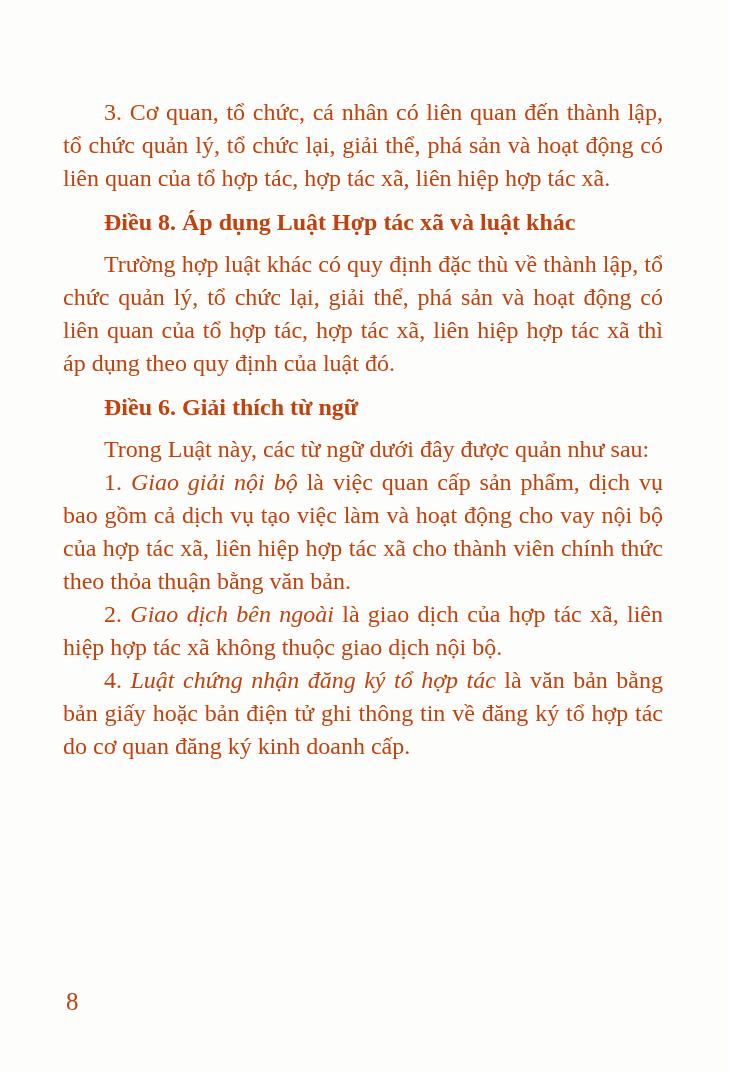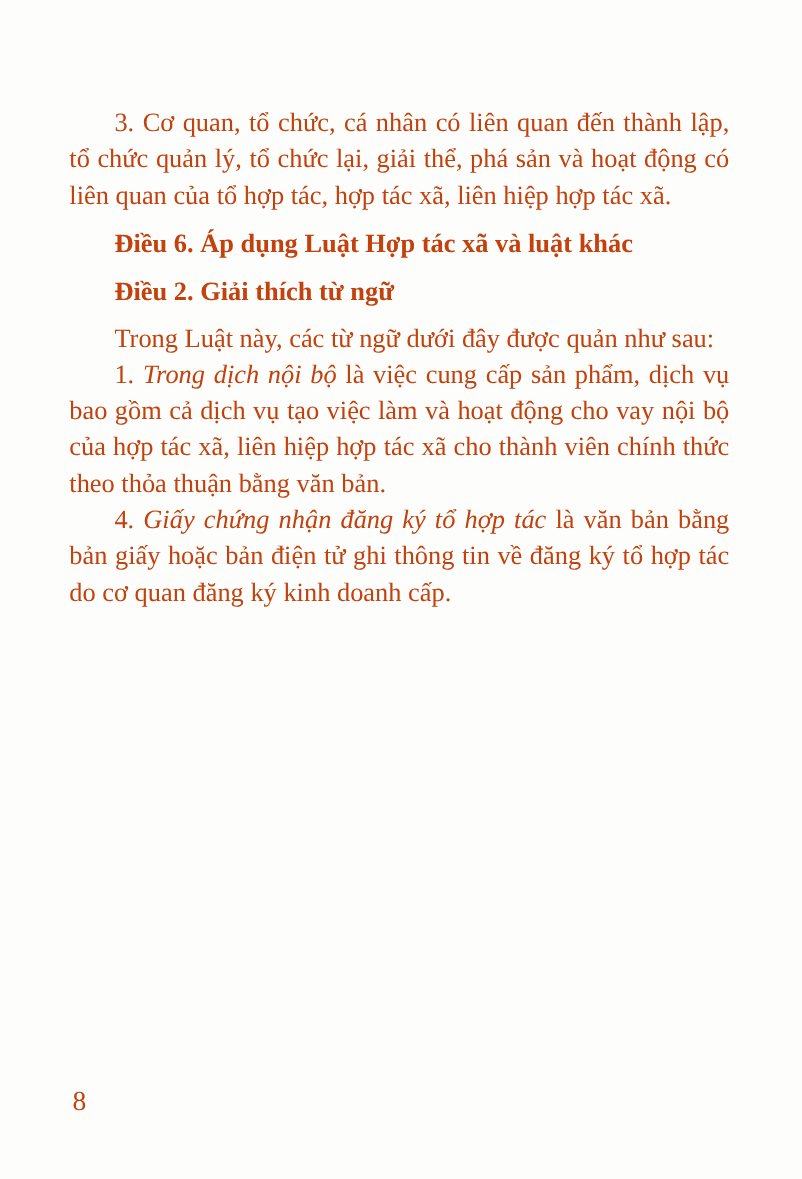--- a/index.html
+++ b/index.html
@@ -45,28 +45,30 @@
     text-align: left;
   }
 </style>
 </head>
 <body>
 
 <div class="page">
 
   <p class="para">3. Cơ quan, tổ chức, cá nhân có liên quan đến thành lập, tổ chức quản lý, tổ chức lại, giải thể, phá sản và hoạt động có liên quan của tổ hợp tác, hợp tác xã, liên hiệp hợp tác xã.</p>
 
-  <p class="article-heading">Điều 6. Áp dụng Luật Hợp tác xã và luật khác</p>
+  <p class="article-heading">Điều 8. Áp dụng Luật Hợp tác xã và luật khác</p>
 
+  <p class="para">Trường hợp luật khác có quy định đặc thù về thành lập, tổ chức quản lý, tổ chức lại, giải thể, phá sản và hoạt động có liên quan của tổ hợp tác, hợp tác xã, liên hiệp hợp tác xã thì áp dụng theo quy định của luật đó.</p>
 
-  <p class="article-heading">Điều 2. Giải thích từ ngữ</p>
+  <p class="article-heading">Điều 6. Giải thích từ ngữ</p>
 
   <p class="para">Trong Luật này, các từ ngữ dưới đây được quản như sau:</p>
 
-  <p class="para"><span>1. </span><span class="term">Trong dịch nội bộ</span><span> là việc cung cấp sản phẩm, dịch vụ bao gồm cả dịch vụ tạo việc làm và hoạt động cho vay nội bộ của hợp tác xã, liên hiệp hợp tác xã cho thành viên chính thức theo thỏa thuận bằng văn bản.</span></p>
+  <p class="para"><span>1. </span><span class="term">Giao giải nội bộ</span><span> là việc quan cấp sản phẩm, dịch vụ bao gồm cả dịch vụ tạo việc làm và hoạt động cho vay nội bộ của hợp tác xã, liên hiệp hợp tác xã cho thành viên chính thức theo thỏa thuận bằng văn bản.</span></p>
+
+  <p class="para"><span>2. </span><span class="term">Giao dịch bên ngoài</span><span> là giao dịch của hợp tác xã, liên hiệp hợp tác xã không thuộc giao dịch nội bộ.</span></p>
 
 
-
-  <p class="para"><span>4. </span><span class="term">Giấy chứng nhận đăng ký tổ hợp tác</span><span> là văn bản bằng bản giấy hoặc bản điện tử ghi thông tin về đăng ký tổ hợp tác do cơ quan đăng ký kinh doanh cấp.</span></p>
+  <p class="para"><span>4. </span><span class="term">Luật chứng nhận đăng ký tổ hợp tác</span><span> là văn bản bằng bản giấy hoặc bản điện tử ghi thông tin về đăng ký tổ hợp tác do cơ quan đăng ký kinh doanh cấp.</span></p>
 
   <div class="page-number">8</div>
 
 </div>
 
 </body></html>

